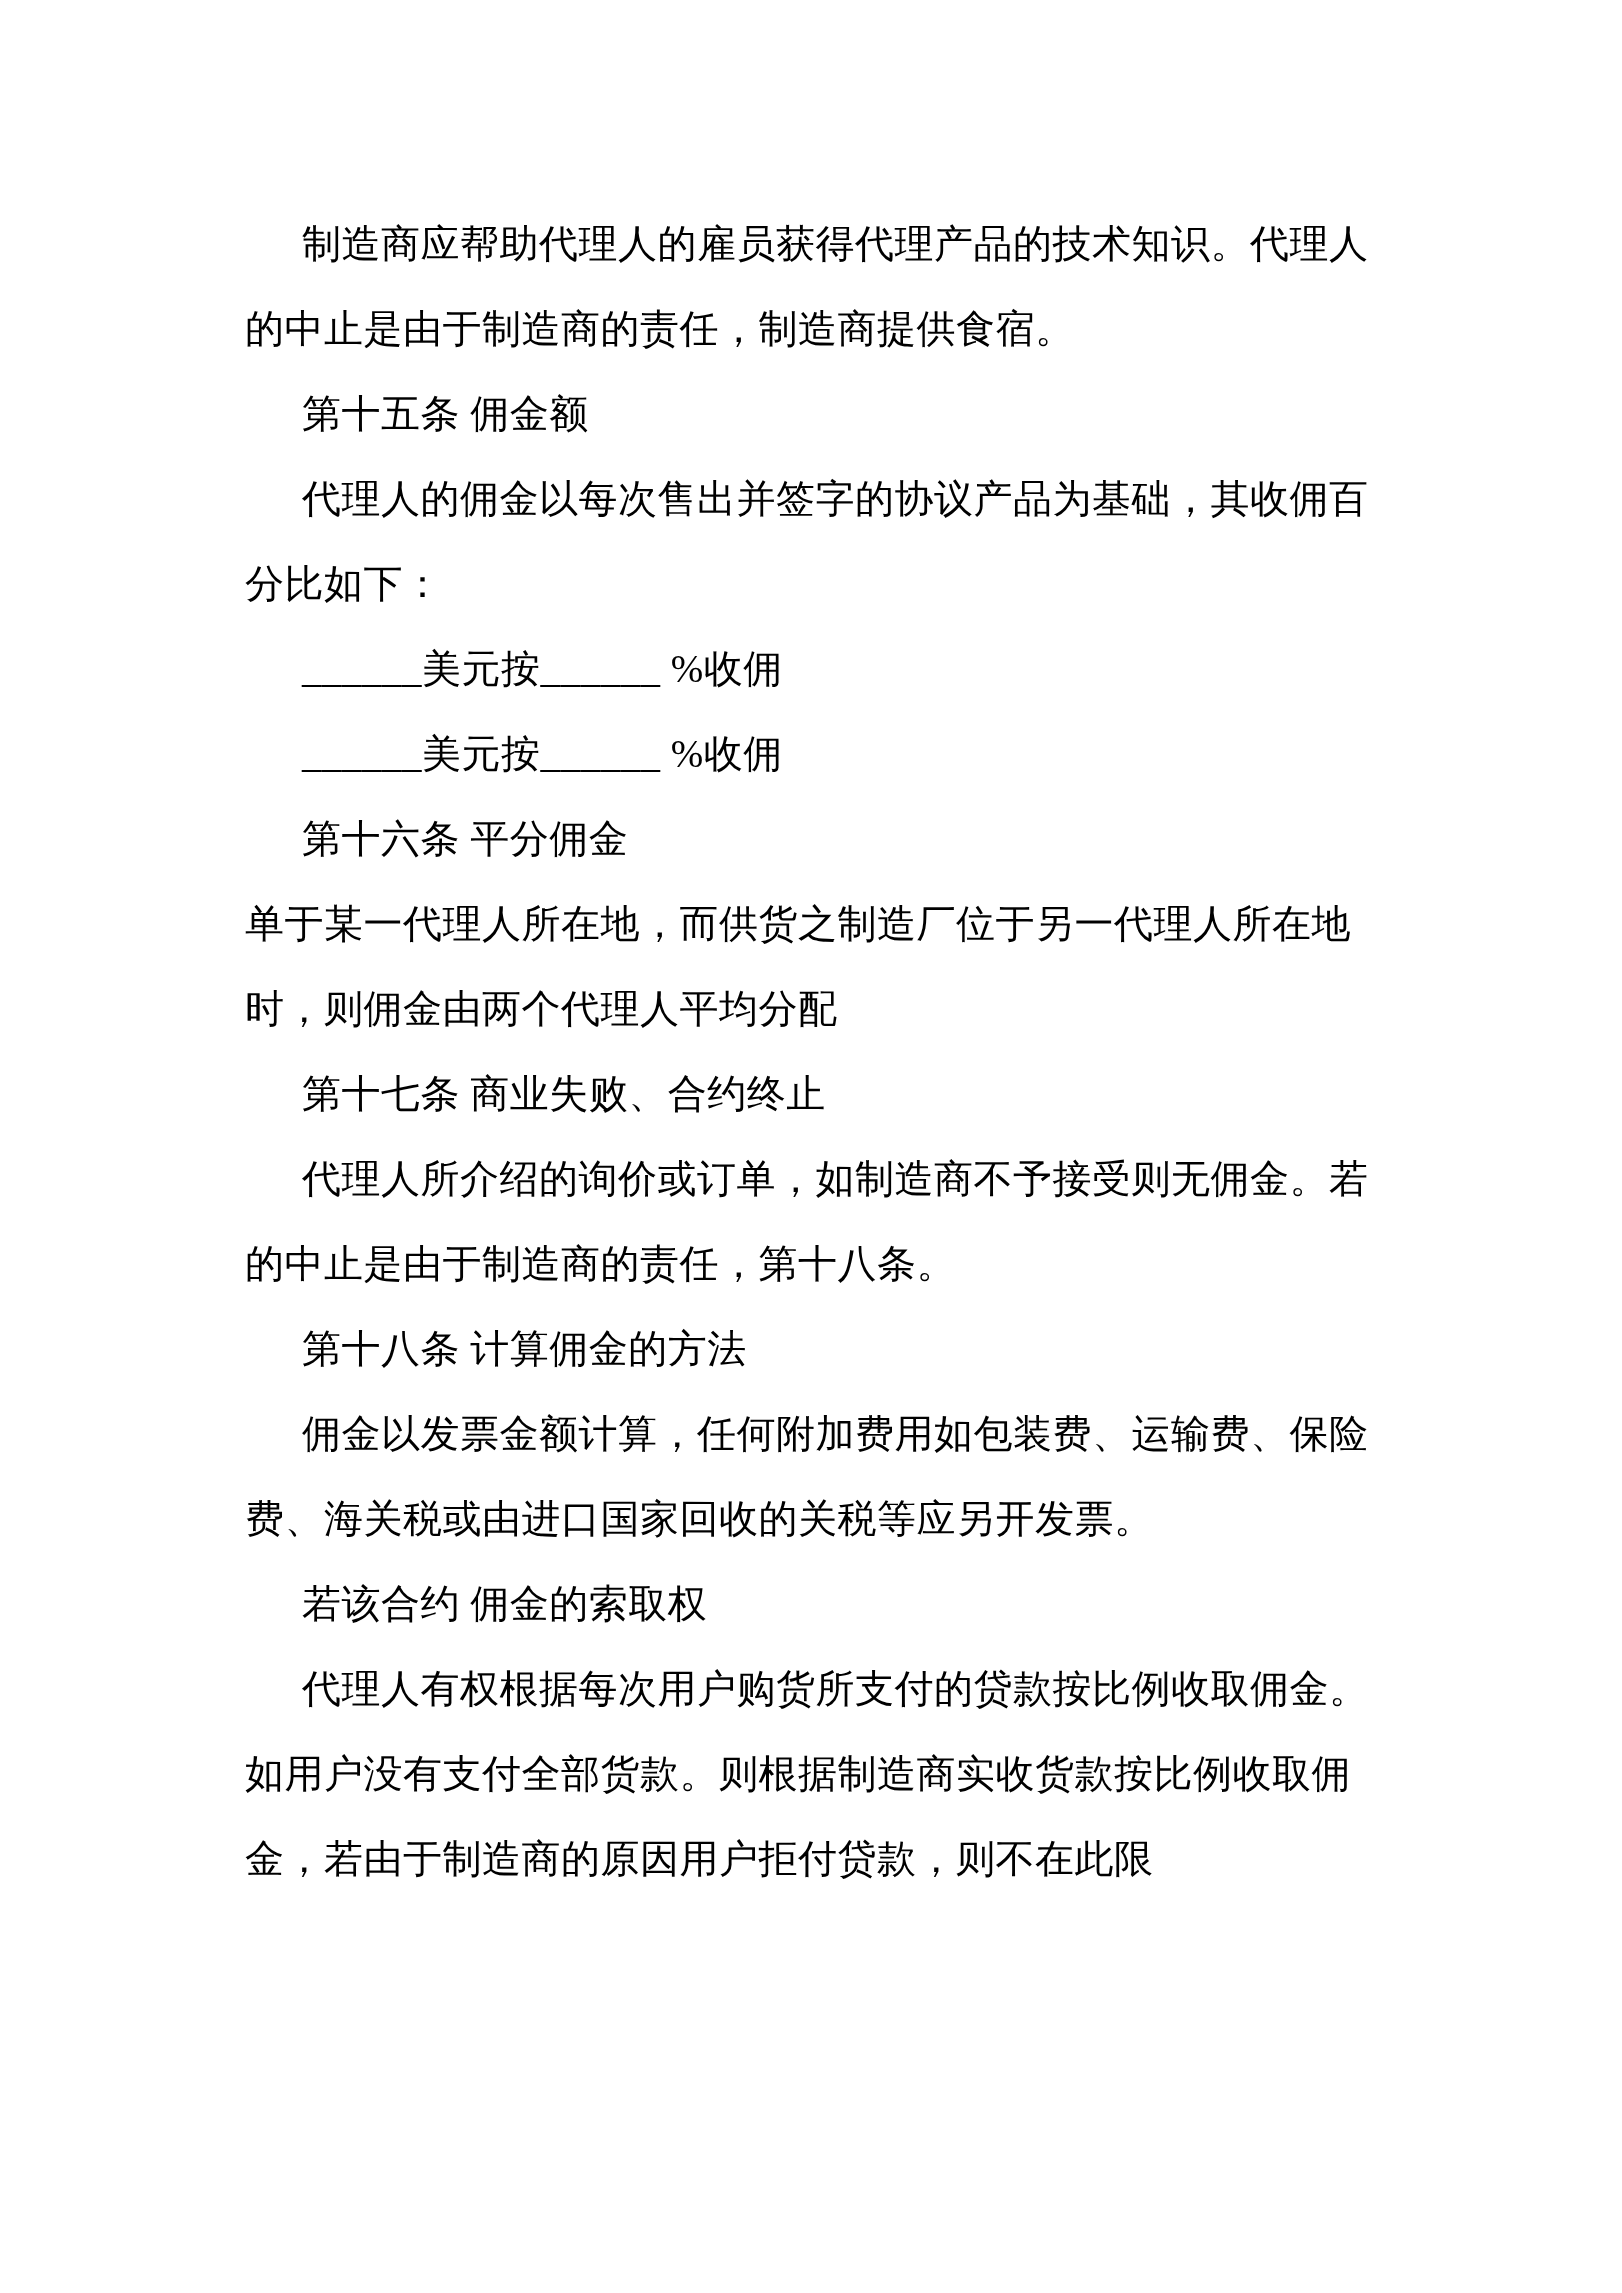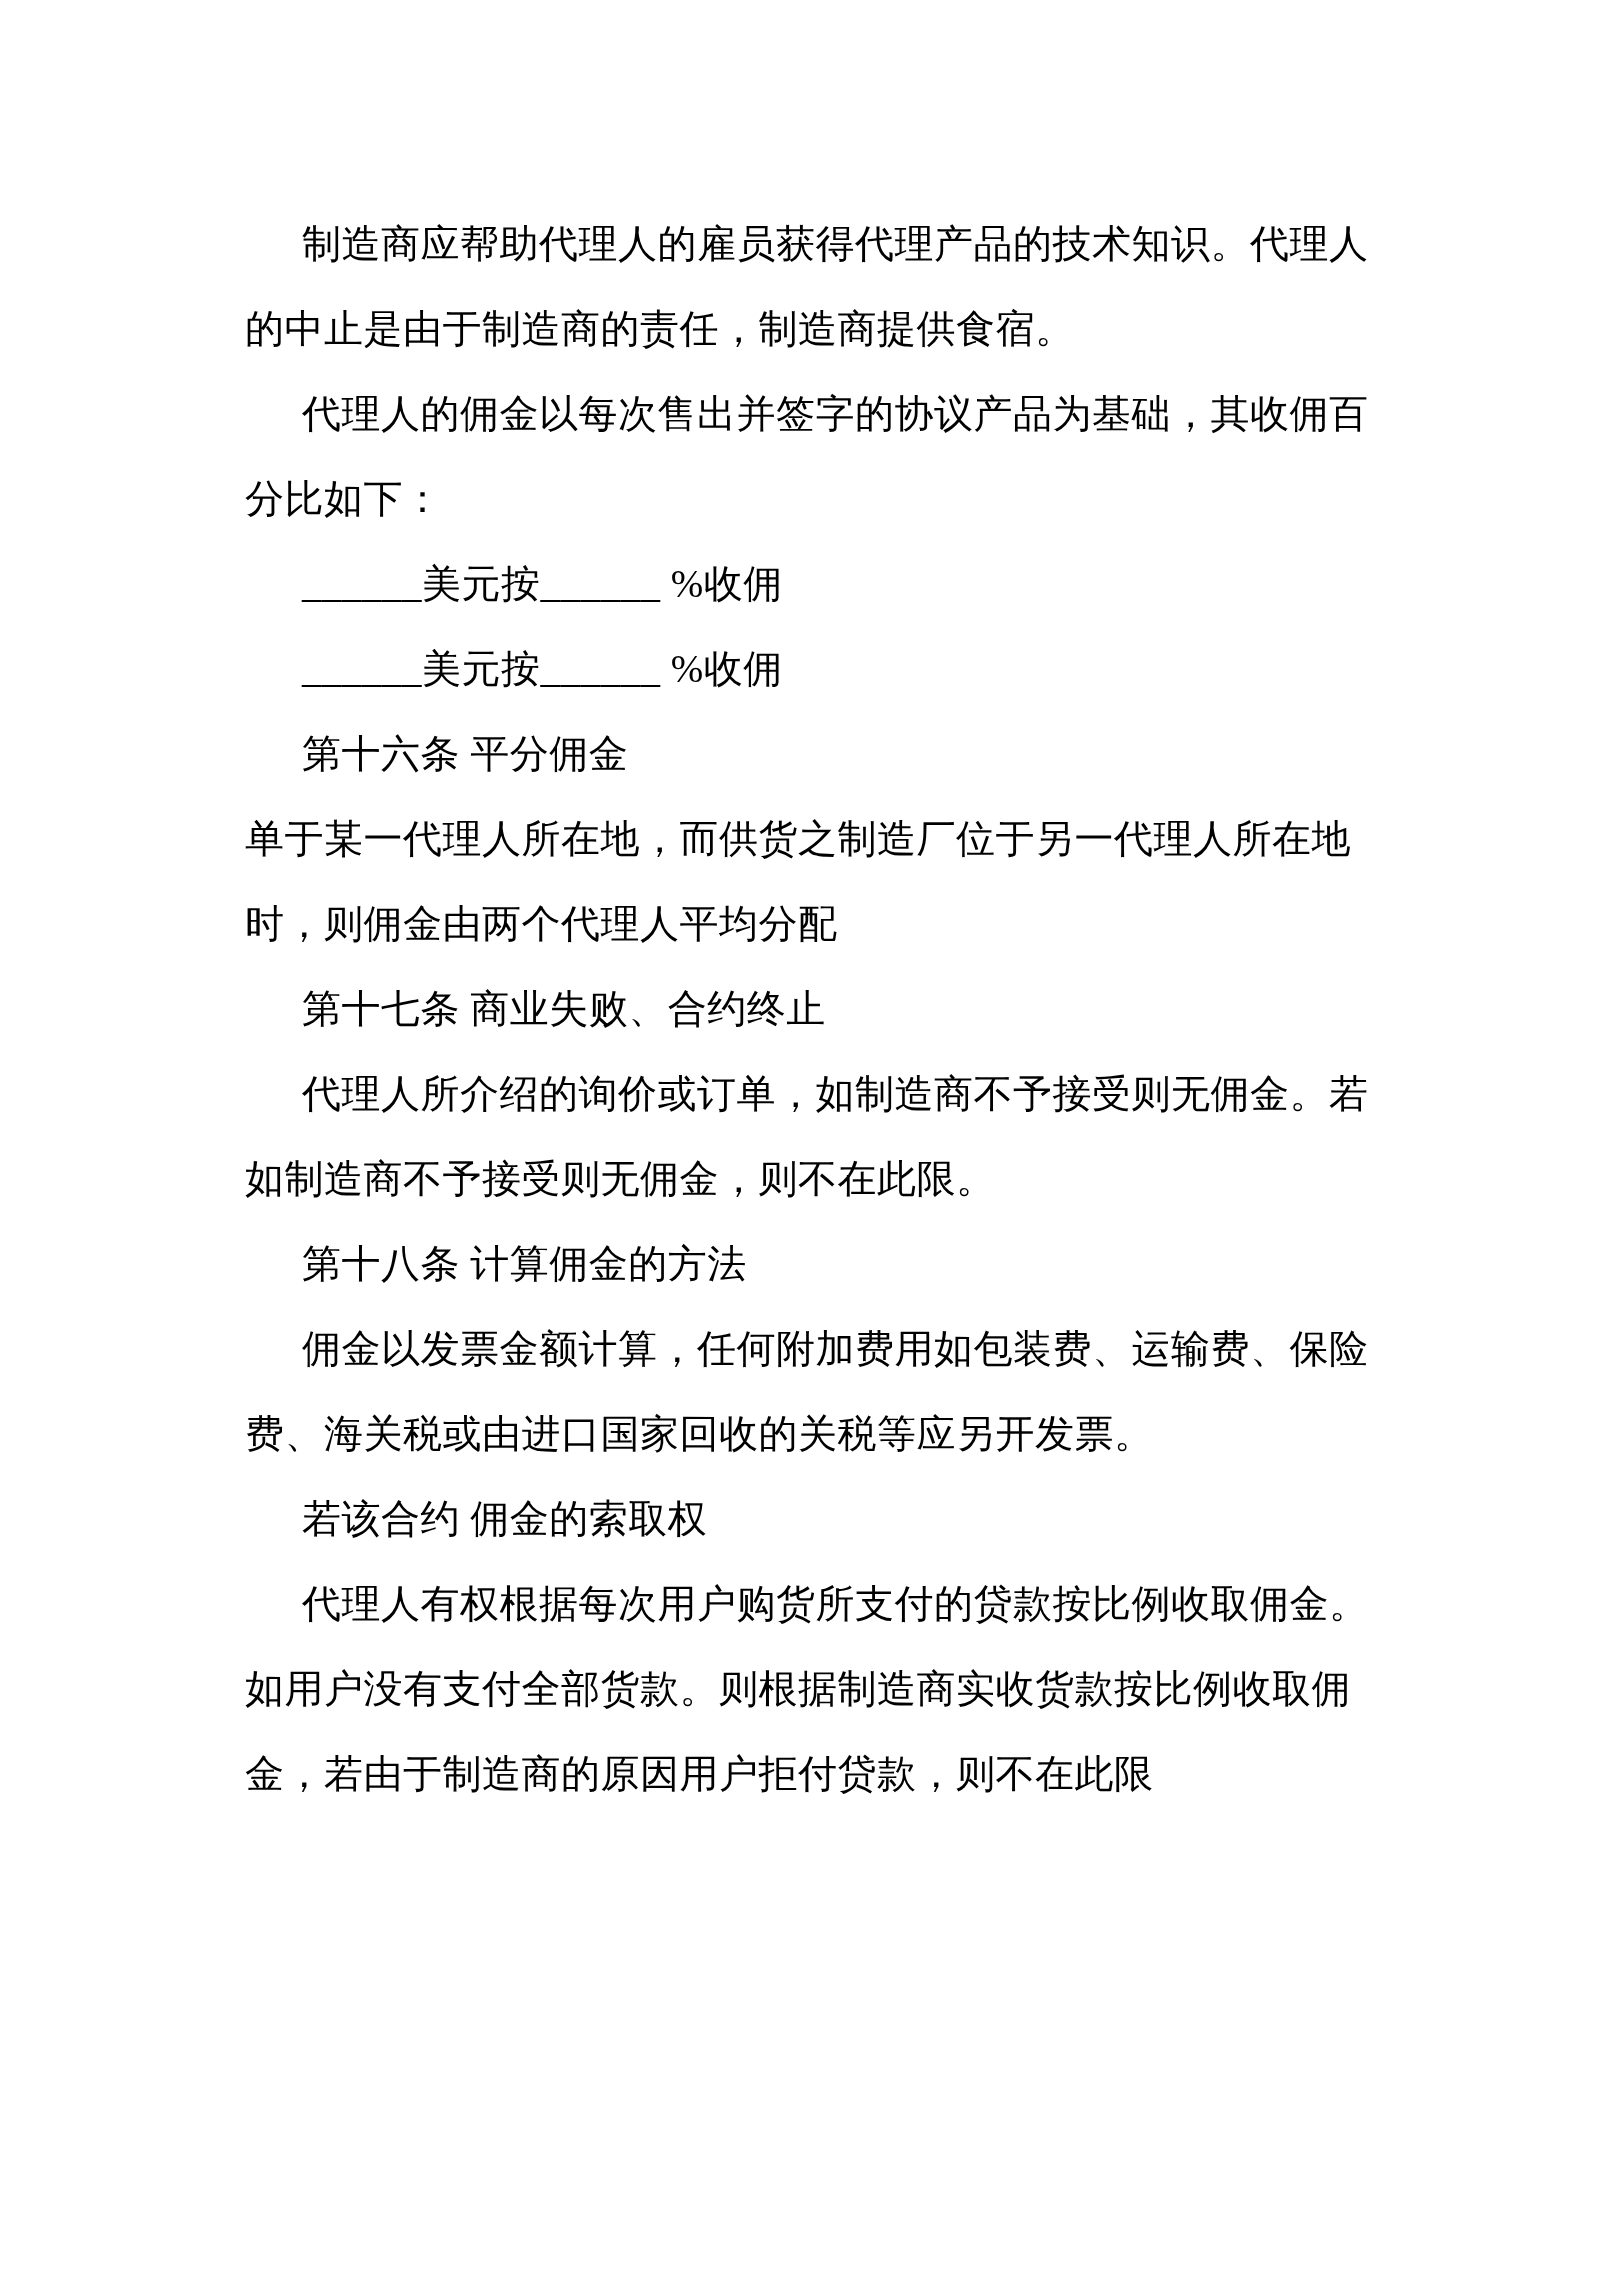--- a/index.html
+++ b/index.html
@@ -33,30 +33,31 @@
     padding-left: 57px;
   }
 </style>
 </head>
 <body>
 
 <div class="page">
   <div class="text-block">
     <div class="line indent">制造商应帮助代理人的雇员获得代理产品的技术知识。代理人</div>
     <div class="line">的中止是由于制造商的责任，制造商提供食宿。</div>
+    <div class="line indent">第十五条 佣金额</div>
     <div class="line indent">代理人的佣金以每次售出并签字的协议产品为基础，其收佣百</div>
     <div class="line">分比如下：</div>
     <div class="line indent">______美元按______ %收佣</div>
     <div class="line indent">______美元按______ %收佣</div>
     <div class="line indent">第十六条 平分佣金</div>
     <div class="line">单于某一代理人所在地，而供货之制造厂位于另一代理人所在地</div>
     <div class="line">时，则佣金由两个代理人平均分配</div>
     <div class="line indent">第十七条 商业失败、合约终止</div>
     <div class="line indent">代理人所介绍的询价或订单，如制造商不予接受则无佣金。若</div>
-    <div class="line">如制造商不予接受则无佣金，则不在此限。</div>
+    <div class="line">的中止是由于制造商的责任，第十八条。</div>
     <div class="line indent">第十八条 计算佣金的方法</div>
     <div class="line indent">佣金以发票金额计算，任何附加费用如包装费、运输费、保险</div>
     <div class="line">费、海关税或由进口国家回收的关税等应另开发票。</div>
     <div class="line indent">若该合约 佣金的索取权</div>
     <div class="line indent">代理人有权根据每次用户购货所支付的贷款按比例收取佣金。</div>
     <div class="line">如用户没有支付全部货款。则根据制造商实收货款按比例收取佣</div>
     <div class="line">金，若由于制造商的原因用户拒付贷款，则不在此限</div>
   </div>
 </div>
 

